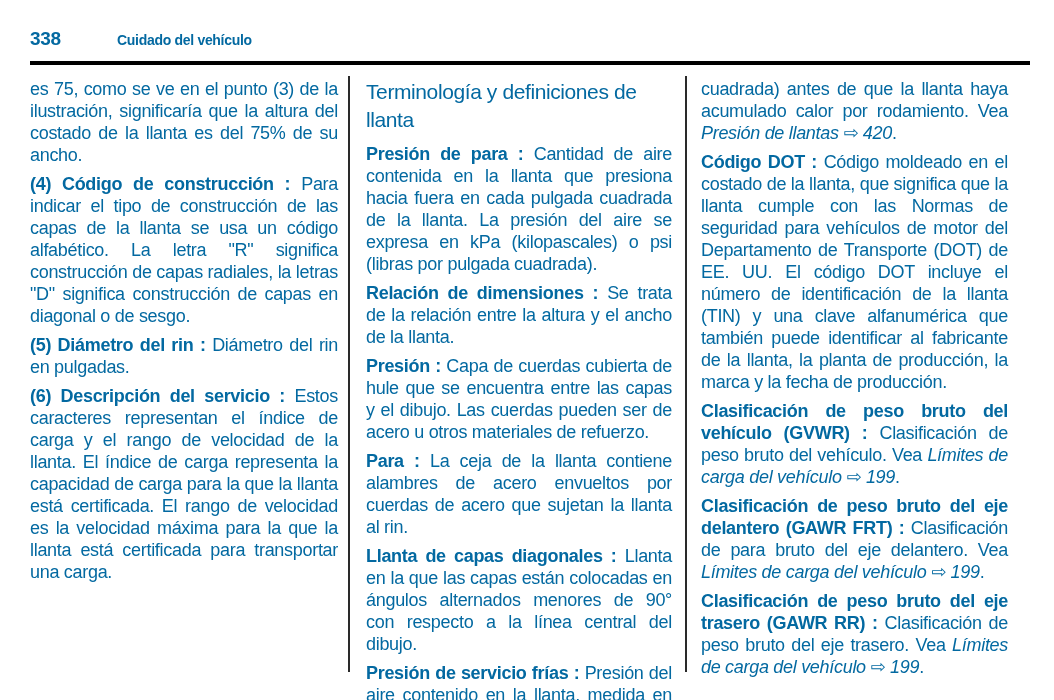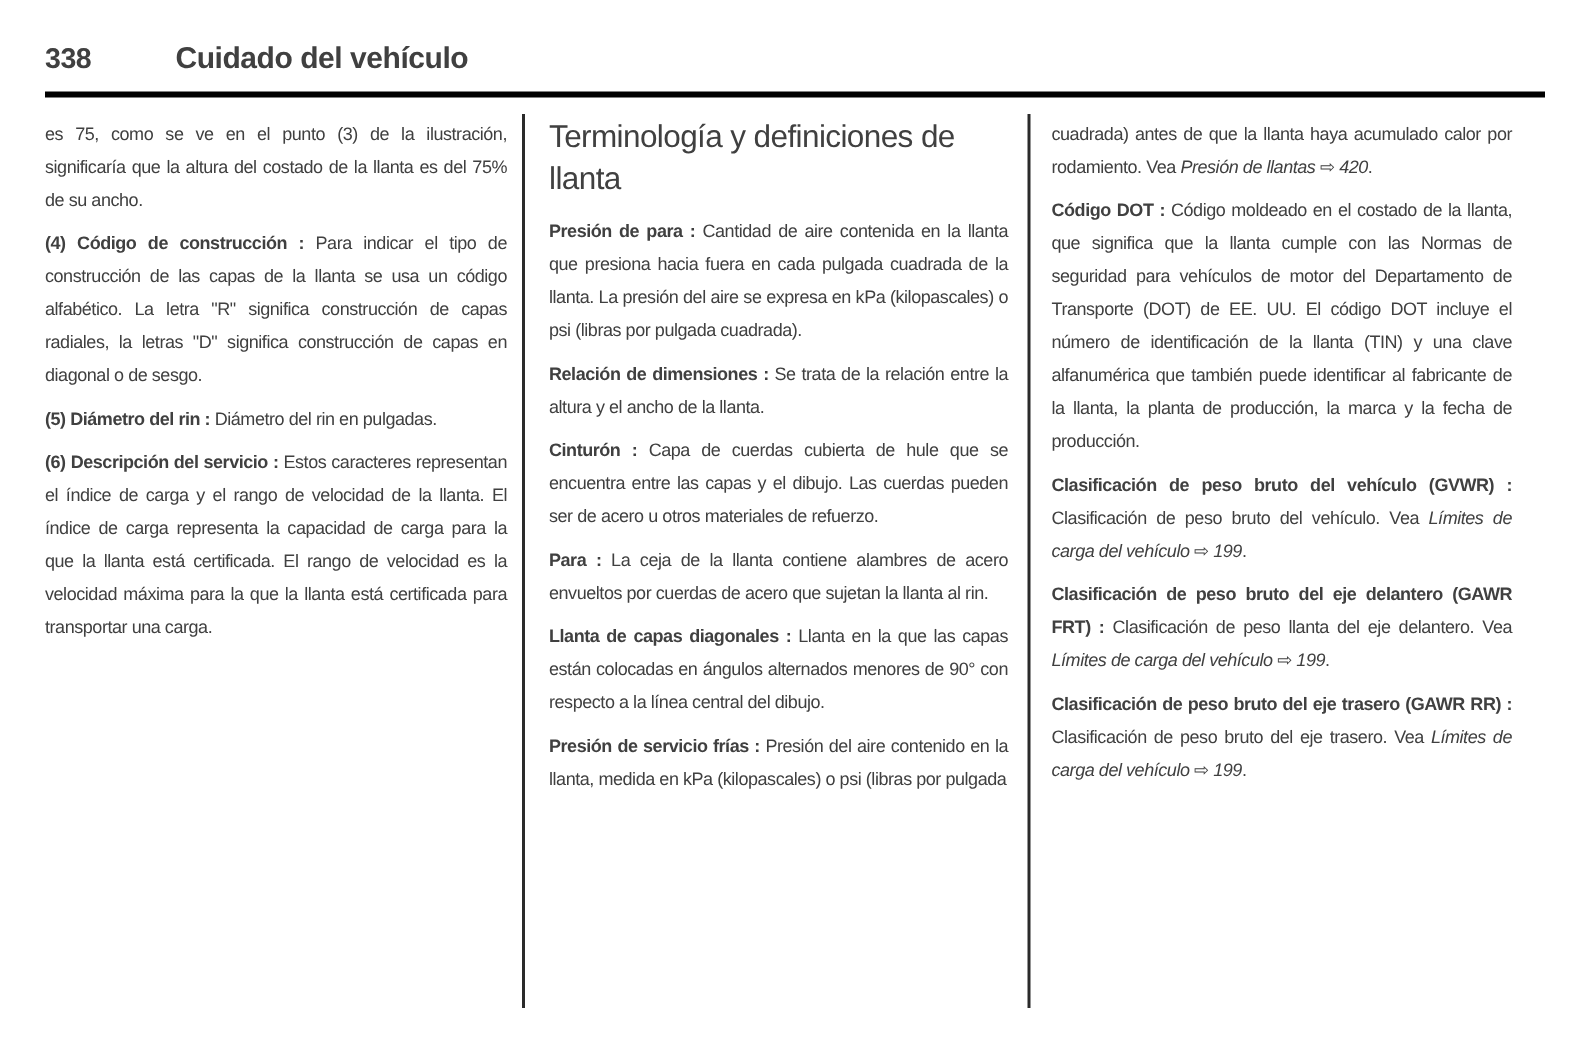--- a/index.html
+++ b/index.html
@@ -6,40 +6,40 @@
     margin: 0;
     padding: 0;
     background: #ffffff;
   }
   .page {
     position: relative;
     width: 1054px;
     height: 700px;
     background: #ffffff;
     font-family: "Liberation Sans", "DejaVu Sans", sans-serif;
-    color: #404040;
+    color: #0369a1;
     overflow: hidden;
   }
   .running-header {
     position: absolute;
     left: 30px;
     top: 28px;
     width: 1000px;
     display: flex;
     align-items: baseline;
   }
   .page-number {
     font-weight: bold;
     font-size: 19px;
     width: 87px;
     letter-spacing: -0.3px;
   }
   .header-title {
     font-weight: bold;
-    font-size: 20px;
+    font-size: 14px;
     letter-spacing: -0.3px;
   }
   .header-rule {
     position: absolute;
     left: 30px;
     top: 61px;
     width: 1000px;
     height: 4px;
     background: #000000;
   }
@@ -60,21 +60,21 @@
   .divider-1 { left: 348px; }
   .divider-2 { left: 685px; }
   .col-heading {
     font-size: 21px;
     line-height: 28px;
     font-weight: normal;
     letter-spacing: -0.4px;
     margin: 0 0 9px 0;
   }
   .para {
-    font-size: 12px;
+    font-size: 18px;
     line-height: 22px;
     letter-spacing: -0.3px;
     margin: 0 0 7px 0;
     text-align: justify;
   }
   .para .bold { font-weight: bold; }
   .para .italic { font-style: italic; }
 </style>
 </head>
 <body>
@@ -92,27 +92,27 @@
       <p class="para"><span class="">es 75, como se ve en el punto (3) de la ilustración, significaría que la altura del costado de la llanta es del 75% de su ancho.</span></p>
       <p class="para"><span class="bold">(4) Código de construcción : </span><span class="">Para indicar el tipo de construcción de las capas de la llanta se usa un código alfabético. La letra "R" significa construcción de capas radiales, la letras "D" significa construcción de capas en diagonal o de sesgo.</span></p>
       <p class="para"><span class="bold">(5) Diámetro del rin : </span><span class="">Diámetro del rin en pulgadas.</span></p>
       <p class="para"><span class="bold">(6) Descripción del servicio : </span><span class="">Estos caracteres representan el índice de carga y el rango de velocidad de la llanta. El índice de carga representa la capacidad de carga para la que la llanta está certificada. El rango de velocidad es la velocidad máxima para la que la llanta está certificada para transportar una carga.</span></p>
     </div>
   <div class="column-divider divider-1"></div>
   <div class="column column-2">
       <h2 class="col-heading">Terminología y definiciones de llanta</h2>
       <p class="para"><span class="bold">Presión de para : </span><span class="">Cantidad de aire contenida en la llanta que presiona hacia fuera en cada pulgada cuadrada de la llanta. La presión del aire se expresa en kPa (kilopascales) o psi (libras por pulgada cuadrada).</span></p>
       <p class="para"><span class="bold">Relación de dimensiones : </span><span class="">Se trata de la relación entre la altura y el ancho de la llanta.</span></p>
-      <p class="para"><span class="bold">Cinturón : </span><span class="">Capa de cuerdas cubierta de hule que se encuentra entre las capas y el dibujo. Las cuerdas pueden ser de acero u otros materiales de refuerzo.</span></p>
+      <p class="para"><span class="bold">Presión : </span><span class="">Capa de cuerdas cubierta de hule que se encuentra entre las capas y el dibujo. Las cuerdas pueden ser de acero u otros materiales de refuerzo.</span></p>
       <p class="para"><span class="bold">Para : </span><span class="">La ceja de la llanta contiene alambres de acero envueltos por cuerdas de acero que sujetan la llanta al rin.</span></p>
       <p class="para"><span class="bold">Llanta de capas diagonales : </span><span class="">Llanta en la que las capas están colocadas en ángulos alternados menores de 90° con respecto a la línea central del dibujo.</span></p>
       <p class="para"><span class="bold">Presión de servicio frías : </span><span class="">Presión del aire contenido en la llanta, medida en kPa (kilopascales) o psi (libras por pulgada</span></p>
     </div>
   <div class="column-divider divider-2"></div>
   <div class="column column-3">
       <p class="para"><span class="">cuadrada) antes de que la llanta haya acumulado calor por rodamiento. Vea </span><span class="italic">Presión de llantas ⇨ 420</span><span class="">.</span></p>
       <p class="para"><span class="bold">Código DOT : </span><span class="">Código moldeado en el costado de la llanta, que significa que la llanta cumple con las Normas de seguridad para vehículos de motor del Departamento de Transporte (DOT) de EE. UU. El código DOT incluye el número de identificación de la llanta (TIN) y una clave alfanumérica que también puede identificar al fabricante de la llanta, la planta de producción, la marca y la fecha de producción.</span></p>
       <p class="para"><span class="bold">Clasificación de peso bruto del vehículo (GVWR) : </span><span class="">Clasificación de peso bruto del vehículo. Vea </span><span class="italic">Límites de carga del vehículo ⇨ 199</span><span class="">.</span></p>
-      <p class="para"><span class="bold">Clasificación de peso bruto del eje delantero (GAWR FRT) : </span><span class="">Clasificación de peso llanta del eje delantero. Vea </span><span class="italic">Límites de carga del vehículo ⇨ 199</span><span class="">.</span></p>
+      <p class="para"><span class="bold">Clasificación de peso bruto del eje delantero (GAWR FRT) : </span><span class="">Clasificación de para bruto del eje delantero. Vea </span><span class="italic">Límites de carga del vehículo ⇨ 199</span><span class="">.</span></p>
       <p class="para"><span class="bold">Clasificación de peso bruto del eje trasero (GAWR RR) : </span><span class="">Clasificación de peso bruto del eje trasero. Vea </span><span class="italic">Límites de carga del vehículo ⇨ 199</span><span class="">.</span></p>
     </div>
 
 </div>
 
 </body></html>

